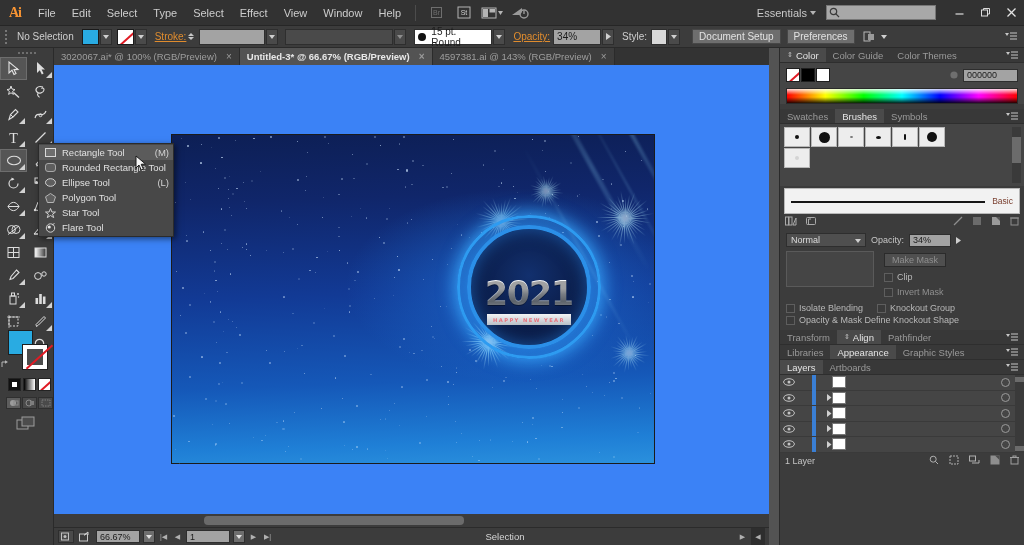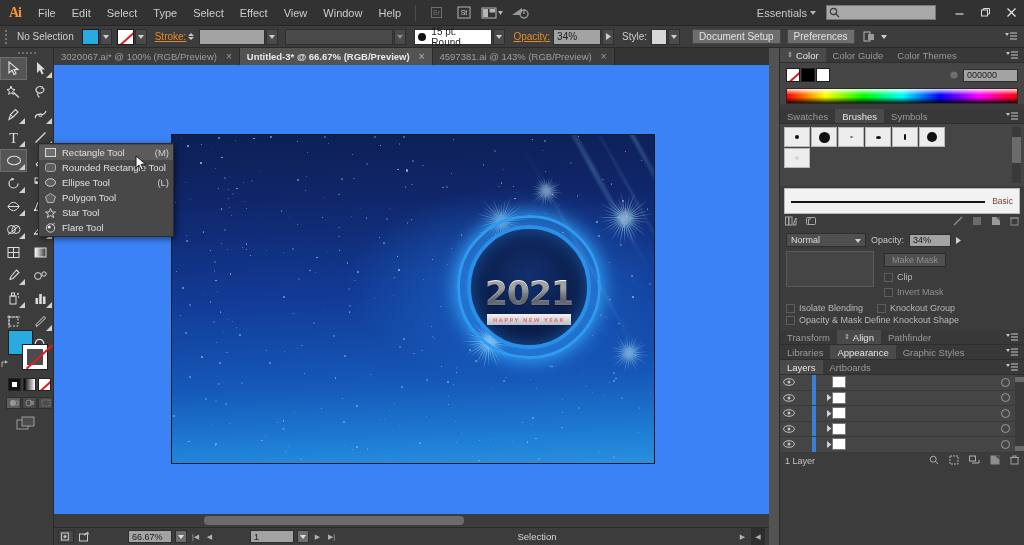--- a/index.html
+++ b/index.html
@@ -210,21 +210,21 @@
 
   
   .statusbar{
     position:absolute; left:54px; bottom:0; width:715px; height:18px;
     background:#3c3c3c; border-top:1px solid #2b2b2b; display:flex; align-items:center;
     padding:0 4px; gap:3px; font-size:9px;
   }
   .sb-btn{ width:16px;height:13px; background:#4a4a4a; border:1px solid #2e2e2e;
            display:flex;align-items:center;justify-content:center; color:#c6c6c6; }
   .sb-field{ height:13px; background:#a3a3a3; border:1px solid #2e2e2e; color:#1c1c1c;
-             display:flex; align-items:center; padding:0 3px; font-size:9px;margin-left:32px; }
+             display:flex; align-items:center; padding:0 3px; font-size:9px; }
   .sb-dd{ width:12px;height:13px;background:#6e6e6e;border:1px solid #2e2e2e;
           display:flex;align-items:center;justify-content:center; }
   .sb-nav{ width:11px;height:13px;display:flex;align-items:center;justify-content:center;color:#b0b0b0;font-size:7px;}
   .sb-status{ margin-left:auto; margin-right:auto; color:#d6d6d6; font-size:9.5px; }
 
   
   .panels{
     position:absolute; right:0; top:48px; width:245px; height:497px;
     background:#3c3c3c; border-left:1px solid #2a2a2a;
   }

